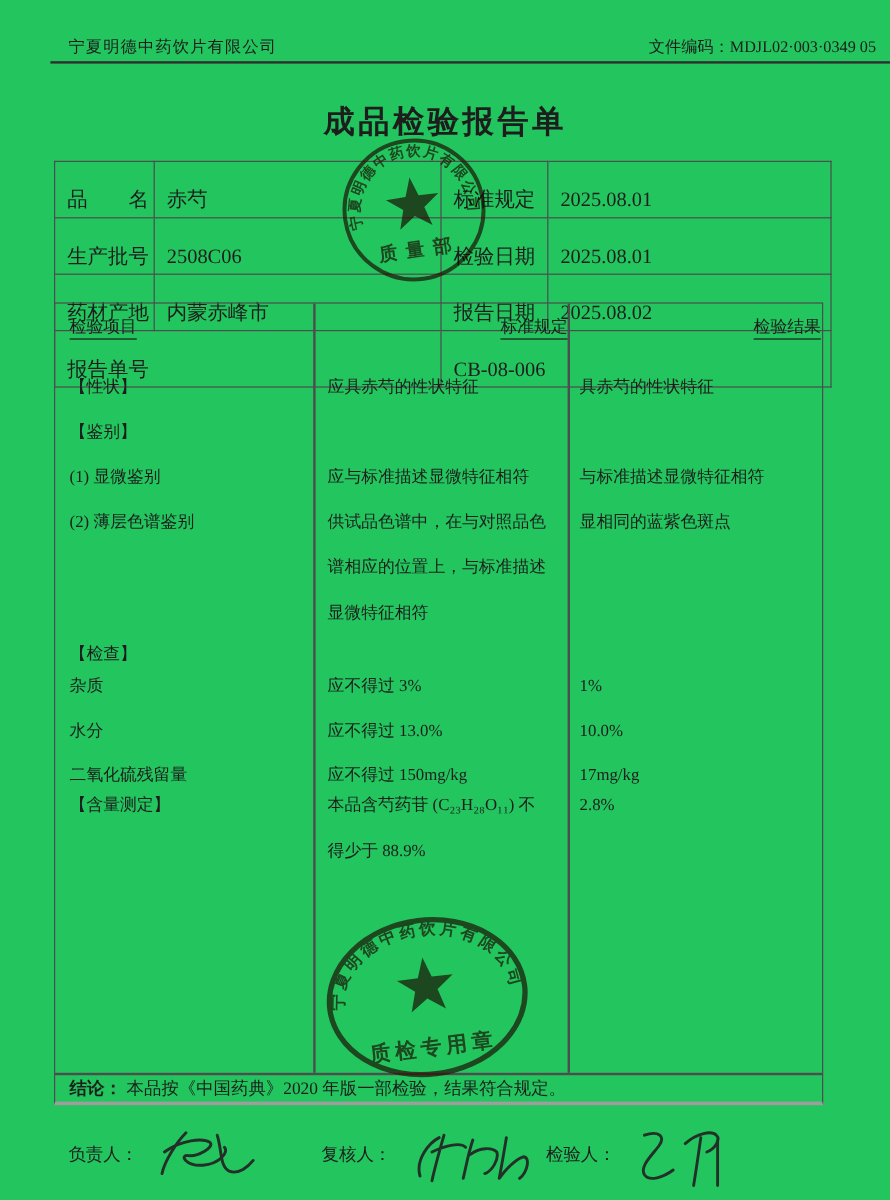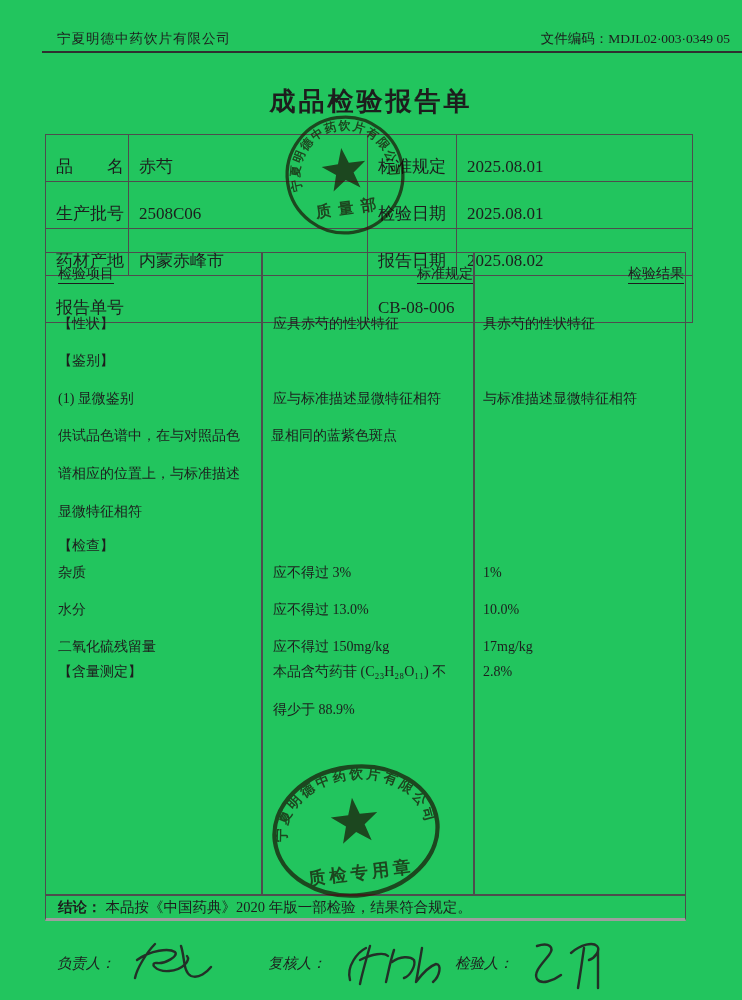--- a/index.html
+++ b/index.html
@@ -36,21 +36,21 @@
   .cs{padding:0 16px 0 12px;}
   .cr{padding:0 8px 0 10px;}
 
   
   .concl{position:absolute;left:45px;top:895px;width:641px;height:26px;box-sizing:border-box;
          border:1.5px solid #4d4d4d;border-bottom:3px solid #9e9e9e;
          display:flex;align-items:center;padding-left:12px;font-size:14.5px;}
   .concl b{font-weight:bold;margin-right:4px;}
 
   
-  .sig-group{position:absolute;top:948px;display:flex;align-items:flex-start;font-size:14.5px;font-style:italic;}
+  .sig-group{position:absolute;top:948px;display:flex;align-items:flex-start;font-size:14.5px;}
   .sg1{left:57px;} .sg2{left:268px;} .sg3{left:455px;}
   .sig-label{line-height:30px;white-space:nowrap;}
   .sig-svg{margin-left:10px;margin-top:-10px;}
   .sig-svg path{fill:none;stroke:#232323;stroke-width:2.4;stroke-linecap:round;stroke-linejoin:round;opacity:.92;}
 
   
   .stamp{position:absolute;mix-blend-mode:multiply;opacity:.88;pointer-events:none;}
   .stamp-top{left:283px;top:113px;width:124px;height:124px;transform:rotate(-8deg);}
   .stamp-bottom{left:268px;top:758px;width:176px;height:146px;transform:rotate(-7deg);}
   .stamp text{fill:#c8453a;}
@@ -120,20 +120,21 @@
       <div class="ci">【鉴别】</div>
       <div class="cs"></div>
       <div class="cr"></div>
     </div>
     <div class="rrow" style="top:127px">
       <div class="ci">(1) 显微鉴别</div>
       <div class="cs">应与标准描述显微特征相符</div>
       <div class="cr">与标准描述显微特征相符</div>
     </div>
     <div class="rrow" style="top:164px">
+      <div class="ci">(2) 薄层色谱鉴别</div>
       <div class="cs">供试品色谱中，在与对照品色谱相应的位置上，与标准描述显微特征相符</div>
       <div class="cr">显相同的蓝紫色斑点</div>
     </div>
     <div class="rrow" style="top:274px">
       <div class="ci">【检查】</div>
       <div class="cs"></div>
       <div class="cr"></div>
     </div>
     <div class="rrow" style="top:301px">
       <div class="ci">杂质</div>

